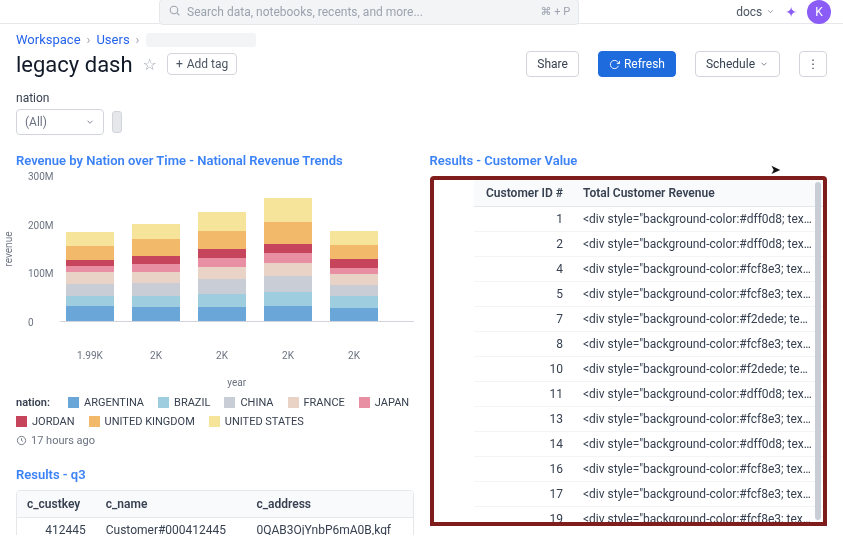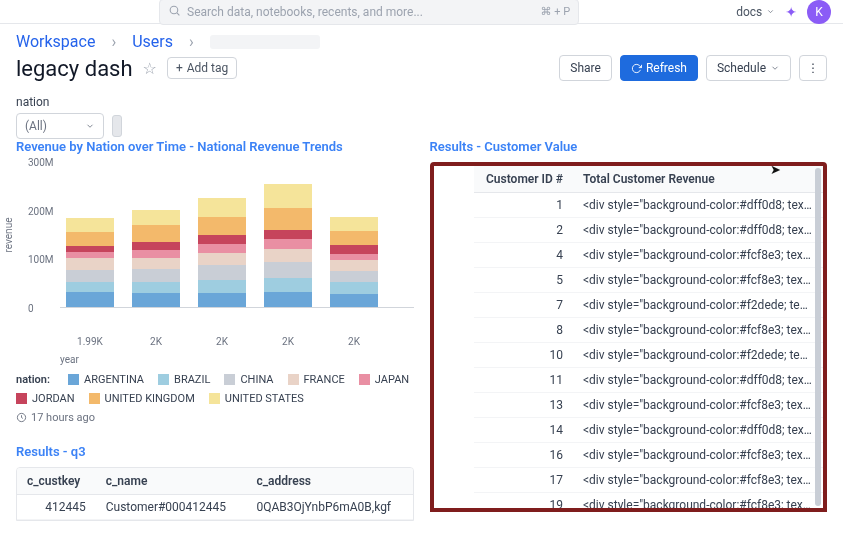--- a/index.html
+++ b/index.html
@@ -7,47 +7,47 @@
 .topbar { height: 24px; border-bottom: 1px solid #e5e7eb; display: flex; align-items: center; padding: 0 12px; gap: 10px; }
 .search-wrap { flex: 1; display: flex; justify-content: center; }
 .search-box { position: relative; width: 420px; height: 26px; background: #f3f4f6; border: 1px solid #e5e7eb; border-radius: 4px; display: flex; align-items: center; padding: 0 8px; color: #9ca3af; font-size: 12px; }
 .search-box .sicon { margin-right: 6px; }
 .search-box .shortcut { margin-left: auto; font-size: 11px; color: #9ca3af; }
 .user-area { display: flex; align-items: center; gap: 10px; }
 .docs-menu { font-size: 12px; color: #4b5563; display:flex; align-items:center; gap:4px;}
 .sparkle { color: #8b5cf6; font-size: 14px; }
 .avatar { width: 24px; height: 24px; border-radius: 50%; background: #8b5cf6; color: #fff; display: flex; align-items: center; justify-content: center; font-size: 12px; }
 .content { padding: 8px 16px; height: calc(547px - 36px); overflow-y: auto; }
-.breadcrumb { font-size: 16px; color: #2563eb; display: flex; gap: 16px; align-items: center; margin-bottom: 4px; }
+.breadcrumb { font-size: 13px; color: #2563eb; display: flex; gap: 6px; align-items: center; margin-bottom: 4px; }
 .breadcrumb .sep { color: #9ca3af; }
 .breadcrumb .redacted { background: #f3f4f6; color: #f3f4f6; border-radius: 3px; width: 110px; height: 14px; display:inline-block;}
 .title-row { display: flex; align-items: center; gap: 10px; margin-bottom: 14px; }
 .page-title { font-size: 22px; font-weight: 400; color: #111827; }
 .star-icon { color: #9ca3af; font-size: 16px; }
 .addtag { border: 1px solid #d1d5db; border-radius: 4px; padding: 3px 8px; font-size: 12px; color: #4b5563; display:flex; align-items:center; gap:4px; background:#fff;}
-.title-actions { margin-left: auto; display: flex; gap: 8px; align-items: flex-start;}
+.title-actions { margin-left: auto; display: flex; gap: 19px; align-items: flex-start;}
 .btn { border: 1px solid #d1d5db; background: #fff; border-radius: 4px; padding: 5px 10px; font-size: 12px; color: #374151; display:flex; align-items:center; gap:4px; cursor:pointer;}
 .btn-primary { background: #1e6bde; color: #fff; border-color: #1e6bde;}
 .btn-icon { width: 28px; justify-content:center; padding:5px 0;}
 .filter-label { font-size: 12px; color: #374151; margin-bottom: 4px;}
-.filter-row { display: flex; gap: 8px; align-items: center;}
+.filter-row { display: flex; gap: 8px; margin-bottom: 18px; align-items: center;}
 .select { border: 1px solid #d1d5db; background: #fff; border-radius: 4px; padding: 5px 8px; font-size: 12px; color: #6b7280; width: 88px; display:flex; justify-content:space-between; align-items:center;}
 .chip { width: 10px; height: 22px; background: #e5e7eb; border-radius: 3px; border:1px solid #d1d5db;}
 .panels { display: grid; grid-template-columns: 1fr 1fr; gap: 16px; }
 .panel { }
 .panel-title { font-size: 13px; font-weight: 600; color: #3b82f6; margin-bottom: 8px; }
 .chart-area { position: relative; height: 170px; padding-left: 44px; padding-bottom: 24px; }
 .ylabel { position: absolute; left: -2px; top: 50%; transform: rotate(-90deg) translateY(-50%); transform-origin: left center; font-size: 10px; color: #6b7280; }
 .ytick { position: absolute; left: 12px; font-size: 10px; color: #6b7280; transform: translateY(-50%);}
 .bars-row { display: flex; align-items: flex-end; gap: 18px; height: 146px; border-bottom: 1px solid #d1d5db; padding: 0 6px;}
 .bar-stack { width: 48px; display: flex; flex-direction: column; justify-content: flex-end; height: 100%; }
 .seg { width: 100%; }
 .xlabels { display:flex; gap:18px; padding: 4px 6px 0 50px; font-size:10px; color:#6b7280;}
 .xlabels span { width:48px; text-align:center; }
-.xlabel-title { font-size:10px; color:#6b7280; padding-left:44px; margin-top:7px;}
+.xlabel-title { text-align:center; font-size:10px; color:#6b7280; padding-left:44px; margin-top:16px;}
 .legend { display:flex; flex-wrap:wrap; gap: 6px 14px; font-size: 11px; margin-top: 8px; align-items: center; }
 .legend-label { font-weight:600; color:#374151; margin-right:4px;}
 .legend-item { display:flex; align-items:center; gap:5px; color:#374151; }
 .sw { width:11px; height:11px; display:inline-block;}
 .timestamp { font-size: 11px; color: #6b7280; margin-top: 6px; display:flex; align-items:center; gap:4px;}
 .table { width: 100%; border-collapse: collapse; font-size: 12px; }
 .table th { text-align: left; font-weight: 600; color: #374151; padding: 6px 10px; background: #f9fafb; border-bottom: 1px solid #e5e7eb; }
 .table td { padding: 5px 10px; border-bottom: 1px solid #f3f4f6; color: #374151; white-space: nowrap; overflow: hidden; text-overflow: ellipsis;}
 .table .num { text-align: right; }
 .cv-table-wrap { max-height: 350px; overflow: hidden; position: relative; border:4px solid #7f1d1d; border-radius:4px 4px 0 0;padding-left:40px;}

